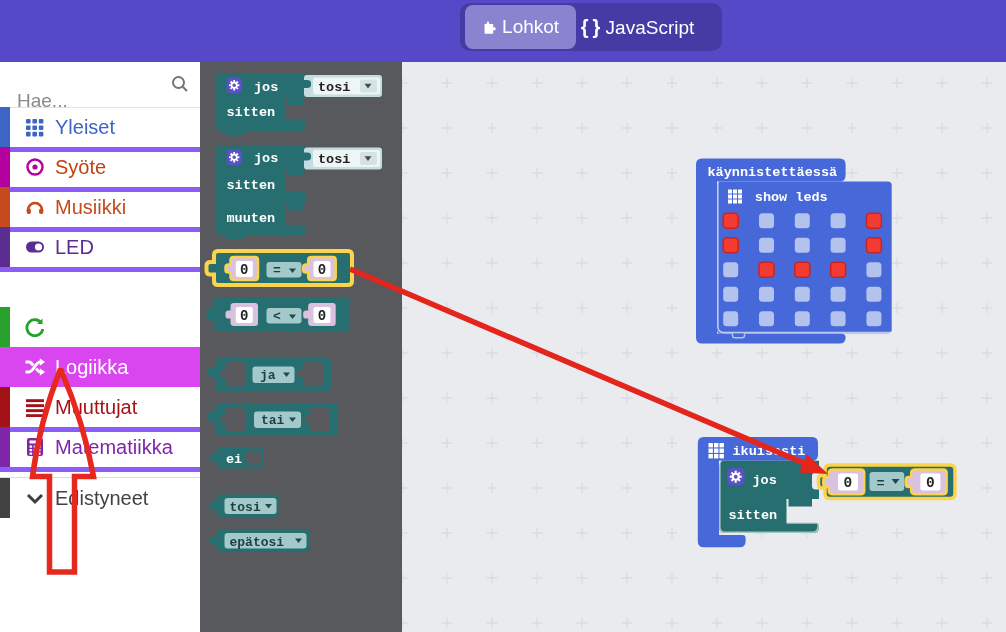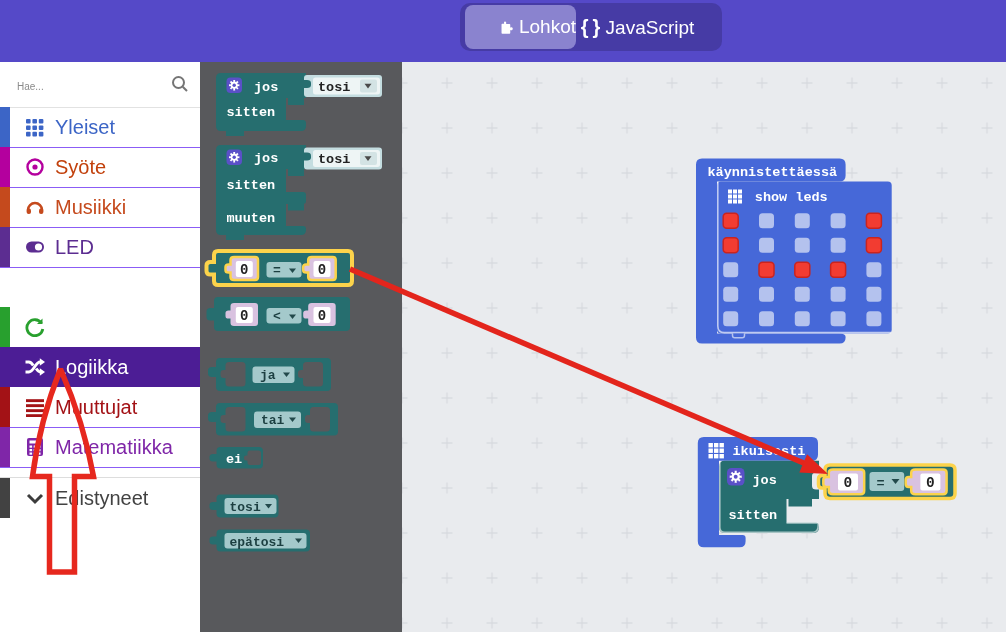--- a/index.html
+++ b/index.html
@@ -1,27 +1,27 @@
 <!DOCTYPE html>
 <html><head>
 <meta charset="utf-8">
 <style>
   html,body{margin:0;padding:0;width:1006px;height:632px;overflow:hidden;background:#fff;
     font-family:"Liberation Sans",sans-serif;}
   .header{position:absolute;left:0;top:0;width:1006px;height:62px;background:#5549c8;}
   .toggle{position:absolute;left:460px;top:3px;width:262px;height:48px;background:#463ba5;
     border-radius:10px;}
   .btn-blocks{position:absolute;left:5px;top:2px;width:111px;height:44px;background:#8a83cf;
-    border-radius:8px;color:#fff;font-weight:normal;font-size:19px;line-height:44px;text-align:right;}
+    border-radius:8px;color:#fff;font-weight:normal;font-size:19px;line-height:44px;text-align:center;}
   .btn-js{position:absolute;left:117px;top:0;width:121px;height:48px;color:#fff;font-weight:normal;
     font-size:19px;line-height:48px;text-align:center;}
   .sidebar{position:absolute;left:0;top:62px;width:200px;height:570px;background:#fff;}
   .search{position:absolute;left:0;top:0;width:200px;height:45px;border-bottom:1px solid #e2e2e2;}
-  .search .ph{position:absolute;left:17px;top:19px;font-size:10px;color:#8a8a8a;}
-  .cat{position:absolute;left:0;width:200px;height:40px;border-bottom:1px solid #8b5cf6;}
+  .search .ph{position:absolute;left:17px;top:28px;font-size:19px;color:#8a8a8a;}
+  .cat{position:absolute;left:0;width:200px;height:40px;border-bottom:5px solid #8b5cf6;}
   .cat .strip{position:absolute;left:0;top:0;width:10px;height:40px;}
   .cat .ic{position:absolute;left:25px;top:10px;width:20px;height:20px;}
   .cat .lbl{position:absolute;left:55px;top:0;font-size:20px;line-height:40px;}
   .flyout{position:absolute;left:200px;top:62px;width:202px;height:570px;}
   .workspace{position:absolute;left:402px;top:62px;width:604px;height:570px;}
   .annot{position:absolute;left:0;top:0;width:1006px;height:632px;pointer-events:none;}
   svg text{font-family:"Liberation Mono",monospace;font-weight:bold;}
 </style>
 </head>
 <body>
@@ -85,21 +85,21 @@
       </svg>
     <span class="lbl" style="color:#5c2d91">LED</span>
     </div>
   <div class="cat" style="top:245px">
       <span class="strip" style="background:#28a02e"></span>
     <svg class="ic" viewBox="0 0 20 20">
         <path d="M16.5 6.2 A8 8 0 1 0 17.8 12" fill="none" stroke="#28a02e" stroke-width="2.8"></path>
         <path d="M17.5 1.5 v5.5 h-5.5 z" fill="#28a02e"></path>
       </svg>
     </div>
-  <div class="cat" style="top:285px;background:#4c1d95;border-bottom:none">
+  <div class="cat" style="top:285px;background:#d946ef;border-bottom:none">
     <svg class="ic" viewBox="0 0 20 20">
         <g stroke="#fff" stroke-width="2.9" fill="none">
           <path d="M0.5,15 H3.8 C8.8,15 10.2,5 15.2,5"></path>
           <path d="M0.5,5 H3.8 C5.8,5 7.1,6.6 8.3,8.6"></path>
           <path d="M11.2,11.6 C12.4,13.6 13.6,15 15.4,15"></path>
         </g>
         <path d="M14.8,1.2 L20,5 L14.8,8.8 Z" fill="#fff"></path>
         <path d="M14.8,11.2 L20,15 L14.8,18.8 Z" fill="#fff"></path>
       </svg>
     <span class="lbl" style="color:#fff">Logiikka</span>

